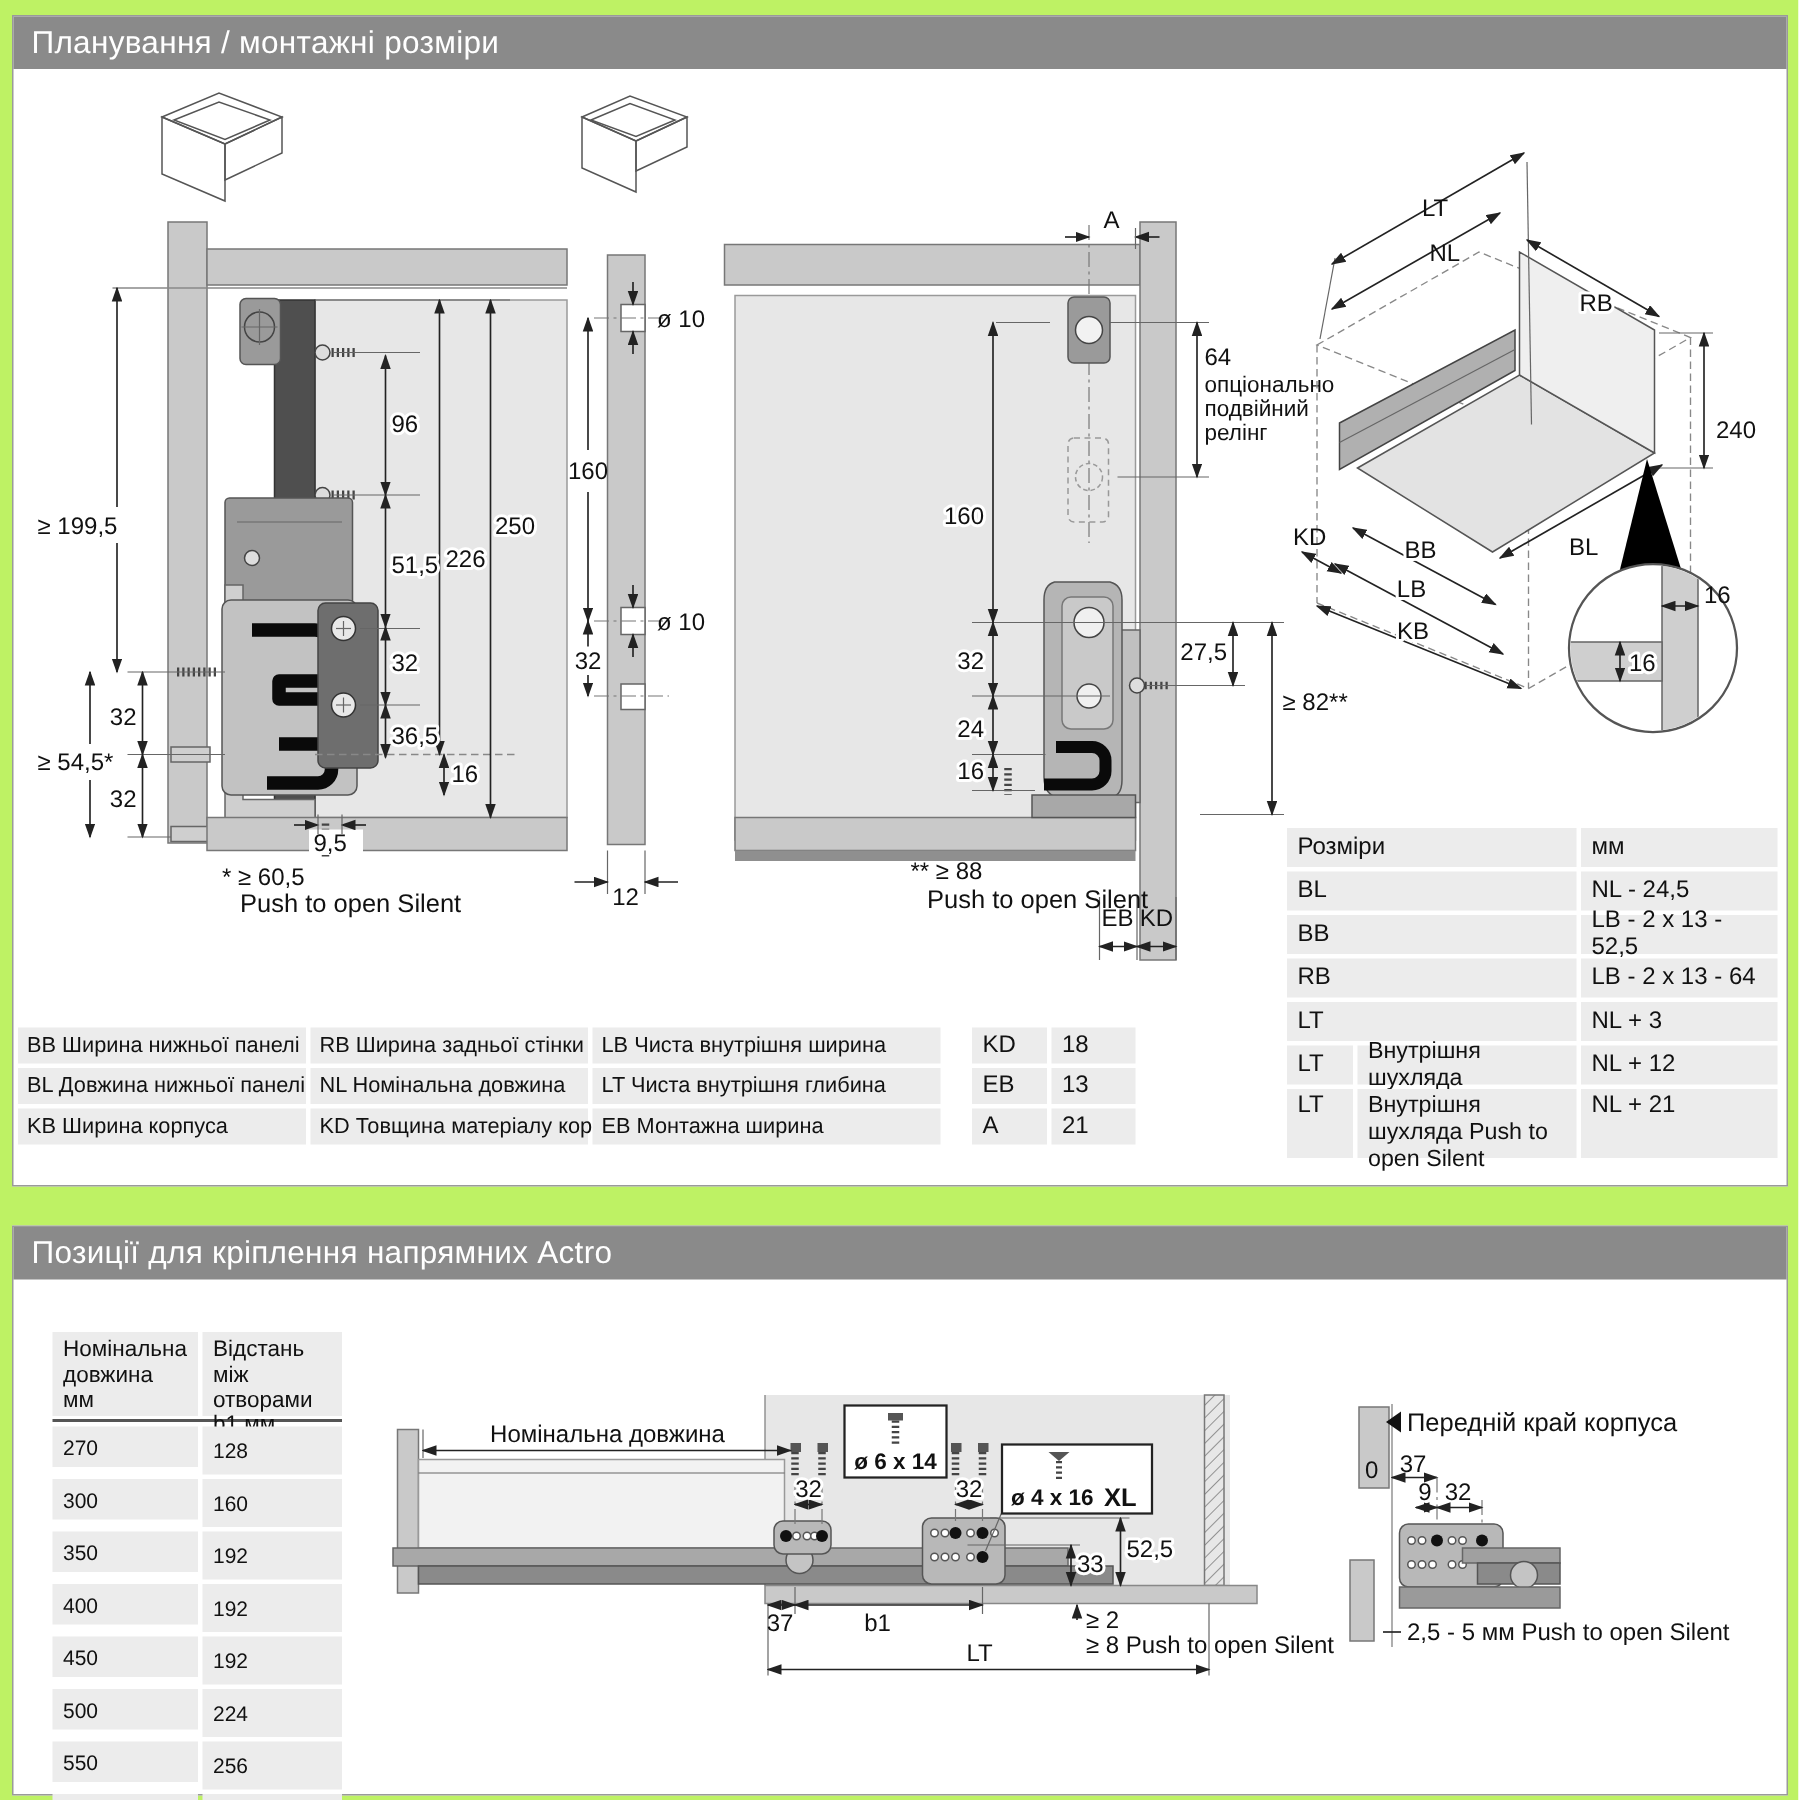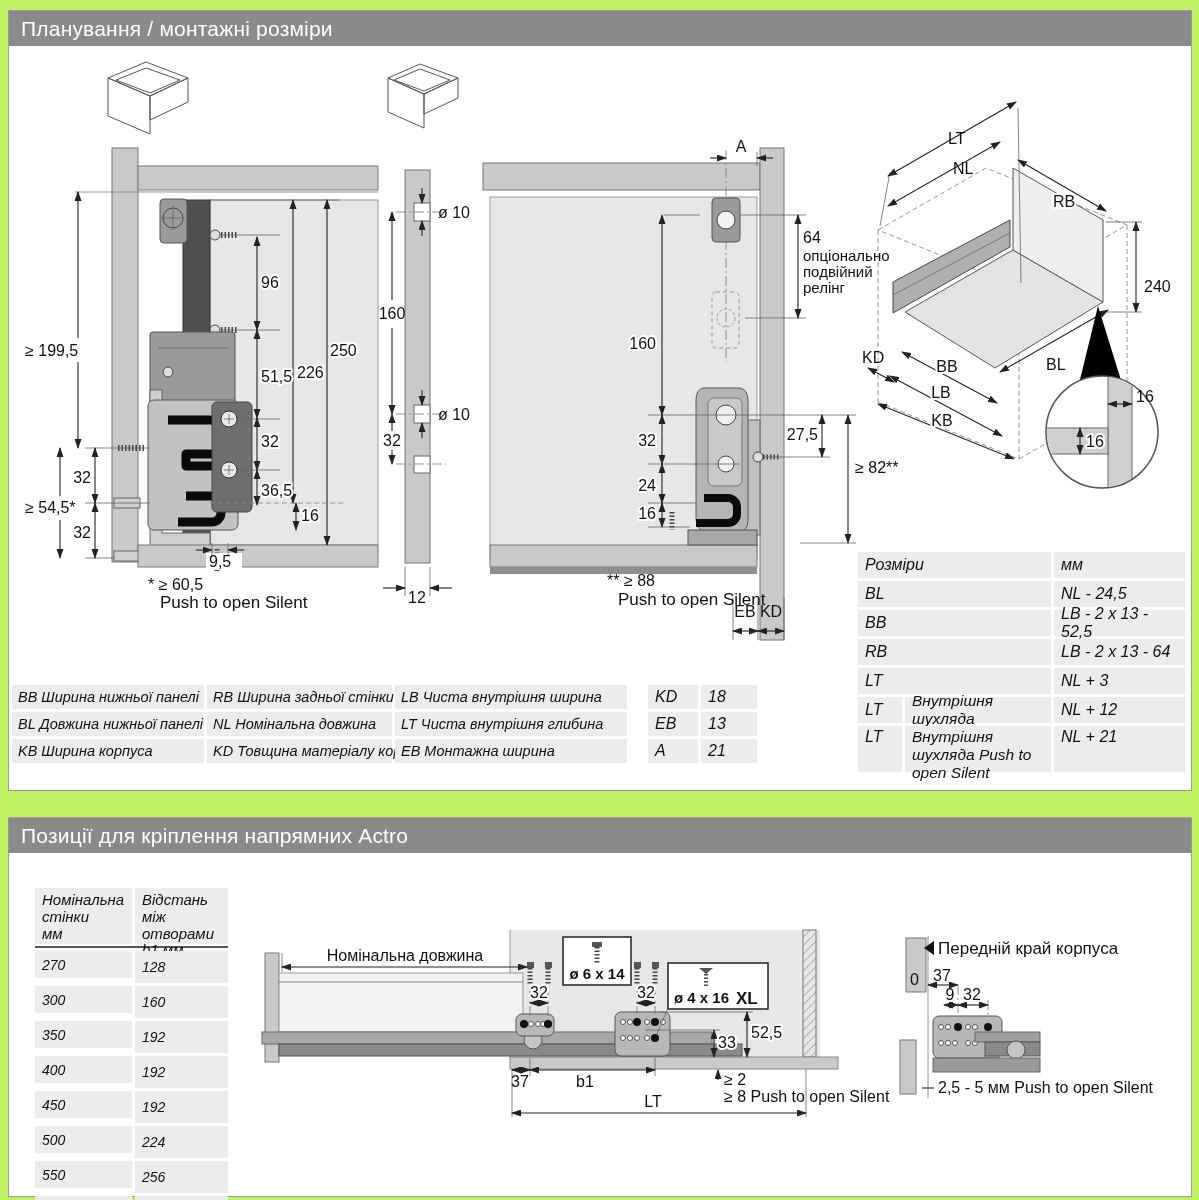--- a/index.html
+++ b/index.html
@@ -27,21 +27,21 @@
   .f-int   { fill:#e7e7e7; stroke:#9a9a9a; stroke-width:1; }
   .f-mid   { fill:#9a9a9a; stroke:#555; stroke-width:1; }
   .f-lt    { fill:#c2c2c2; stroke:#555; stroke-width:1; }
   .scrw { stroke:#444; stroke-width:6; stroke-dasharray:1.5 2; fill:none; }
   .scrw5 { stroke:#444; stroke-width:5; stroke-dasharray:1.5 2; fill:none; }
   .dt  { font-family:"Liberation Sans",sans-serif; font-size:16px; fill:#111; }
   .dt15 { font-size:15px; } .dt17 { font-size:17px; } .b { font-weight:bold; }
   .halo { paint-order:stroke; stroke:#fff; stroke-width:4; stroke-linejoin:round; }
 
   
-  .tbl { position:absolute; z-index:3;font-style:italic; }
+  .tbl { position:absolute; z-index:3; }
   .row { display:flex; gap:3px; margin-bottom:3px; }
   .cell { background:#ececec; display:flex; align-items:center; padding:2px 7px; box-sizing:border-box; font-size:16px; }
   .cell.top { align-items:flex-start; }
   #dim-table .c1 { width:44px; } #dim-table .c2 { width:146px; font-size:15.5px; line-height:1.15; }
   #dim-table .c12 { width:193px; } #dim-table .c3 { width:131px; }
   #dim-table .row > div { height:26px; } #dim-table .row.tall > div { height:46px; }
   #legend-table .cell { width:185px; height:24px; font-size:14.5px; padding:2px 6px; white-space:nowrap; }
   #legend-table .cell.w1 { width:192px; } #legend-table .cell.w3 { width:232px; }
   #kd-table .cell { height:24px; } #kd-table .k { width:50px; } #kd-table .v { width:56px; }
   #len-table .cell { font-size:14px; } 
@@ -497,21 +497,21 @@
     <div class="row">
       <div class="cell k">A</div>
       <div class="cell v">21</div>
     </div>
   </div>
 
   <div id="len-table" class="tbl" style="left:35px; top:888px;">
     <div class="row">
       <div class="cell hc">
         <span>Номінальна</span>
-        <span>стінки</span>
+        <span>довжина</span>
         <span>мм</span>
       </div>
       <div class="cell hc hc2">
         <span>Відстань між</span>
         <span>отворами</span>
         <span>b1 мм</span>
       </div>
     </div>
     <div class="hr2"></div>
     <div class="row">

